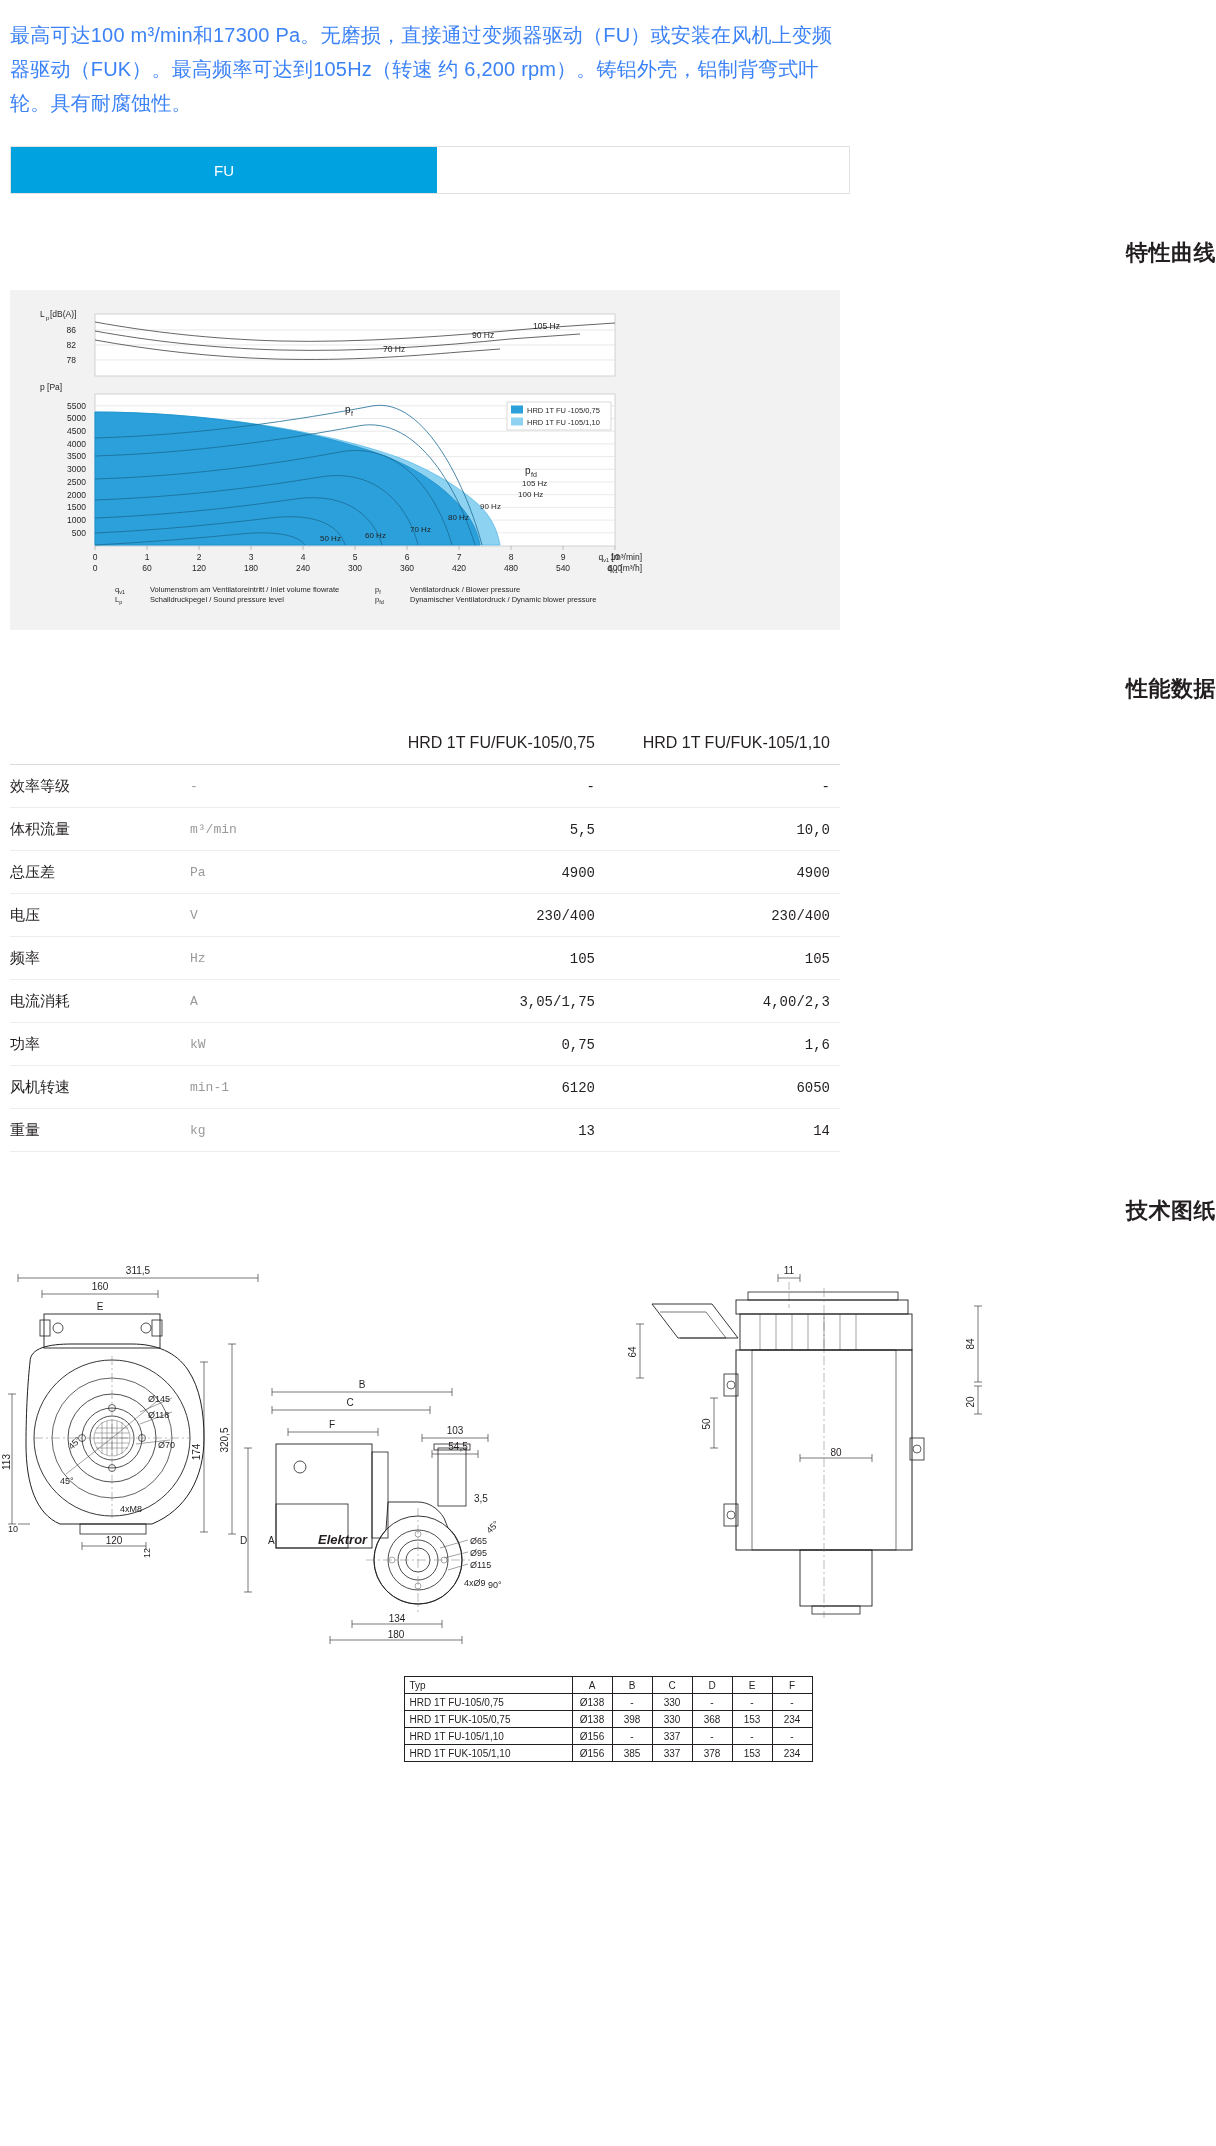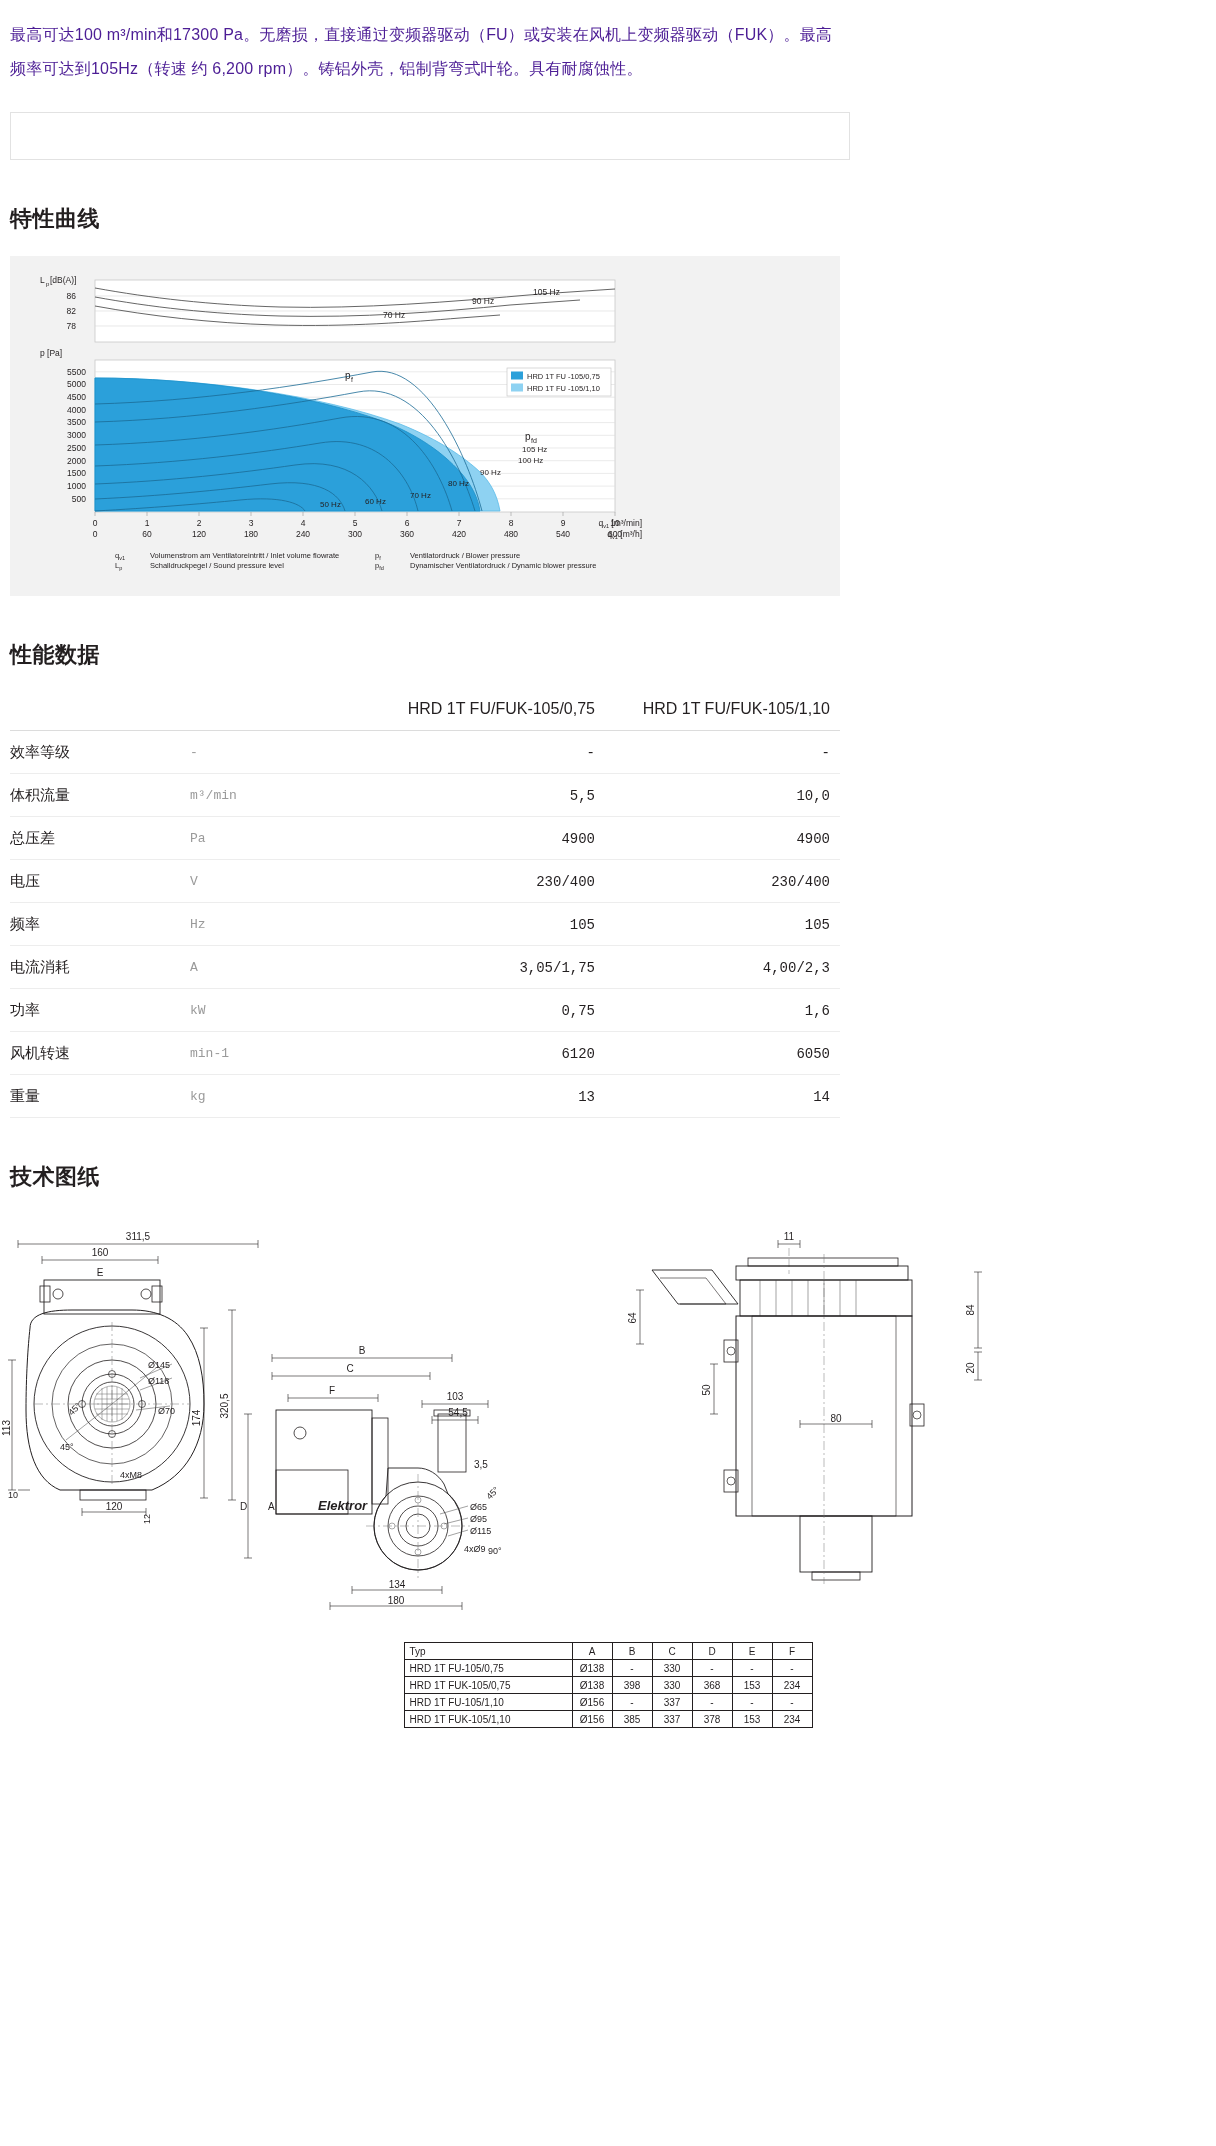--- a/index.html
+++ b/index.html
@@ -10,23 +10,23 @@
     font-family:"Liberation Sans", sans-serif;
     color:#231f20;
     -webkit-font-smoothing:antialiased;
   }
   .page { width:1216px; padding:0 0 40px 0; position:relative; }
 
   
   .intro {
     margin:18px 0 0 10px;
     width:830px;
-    font-size:16px;
+    font-size:20px;
     line-height:34px;
-    color:#4c1d95;
+    color:#3b82f6;
     letter-spacing:0.2px;
   }
 
   
   .tabs {
     margin:26px 0 0 10px;
     width:840px;
     height:48px;
     display:flex;
     border:1px solid #e2e2e2;
@@ -47,20 +47,21 @@
   }
   .tab.empty { flex:1; }
 
   
   h2.section {
     margin:44px 0 0 10px;
     font-size:22px;
     font-weight:700;
     color:#231f20;
     letter-spacing:0.5px;
+    text-align:right;
   }
 
   
   .chart-wrap {
     margin:22px 0 0 10px;
     width:830px;
     background:#f2f2f2;
     padding:16px 10px 14px 10px;
   }
   .chart-svg { display:block; }
@@ -118,20 +119,23 @@
   table.dims td.v { width:40px; }
 </style>
 </head>
 <body>
 
 <div class="page">
 
   <p class="intro">最高可达100 m³/min和17300 Pa。无磨损，直接通过变频器驱动（FU）或安装在风机上变频器驱动（FUK）。最高频率可达到105Hz（转速 约 6,200 rpm）。铸铝外壳，铝制背弯式叶轮。具有耐腐蚀性。</p>
 
   <div class="tabs">
+    <div class="tab active">
+      <span>FU</span>
+    </div>
     <div class="tab empty">
       <span></span>
     </div>
   </div>
 
   <h2 class="section">特性曲线</h2>
 
   <div class="chart-wrap">
     <svg class="chart-svg" width="810" height="310" viewBox="0 0 810 310">
 

